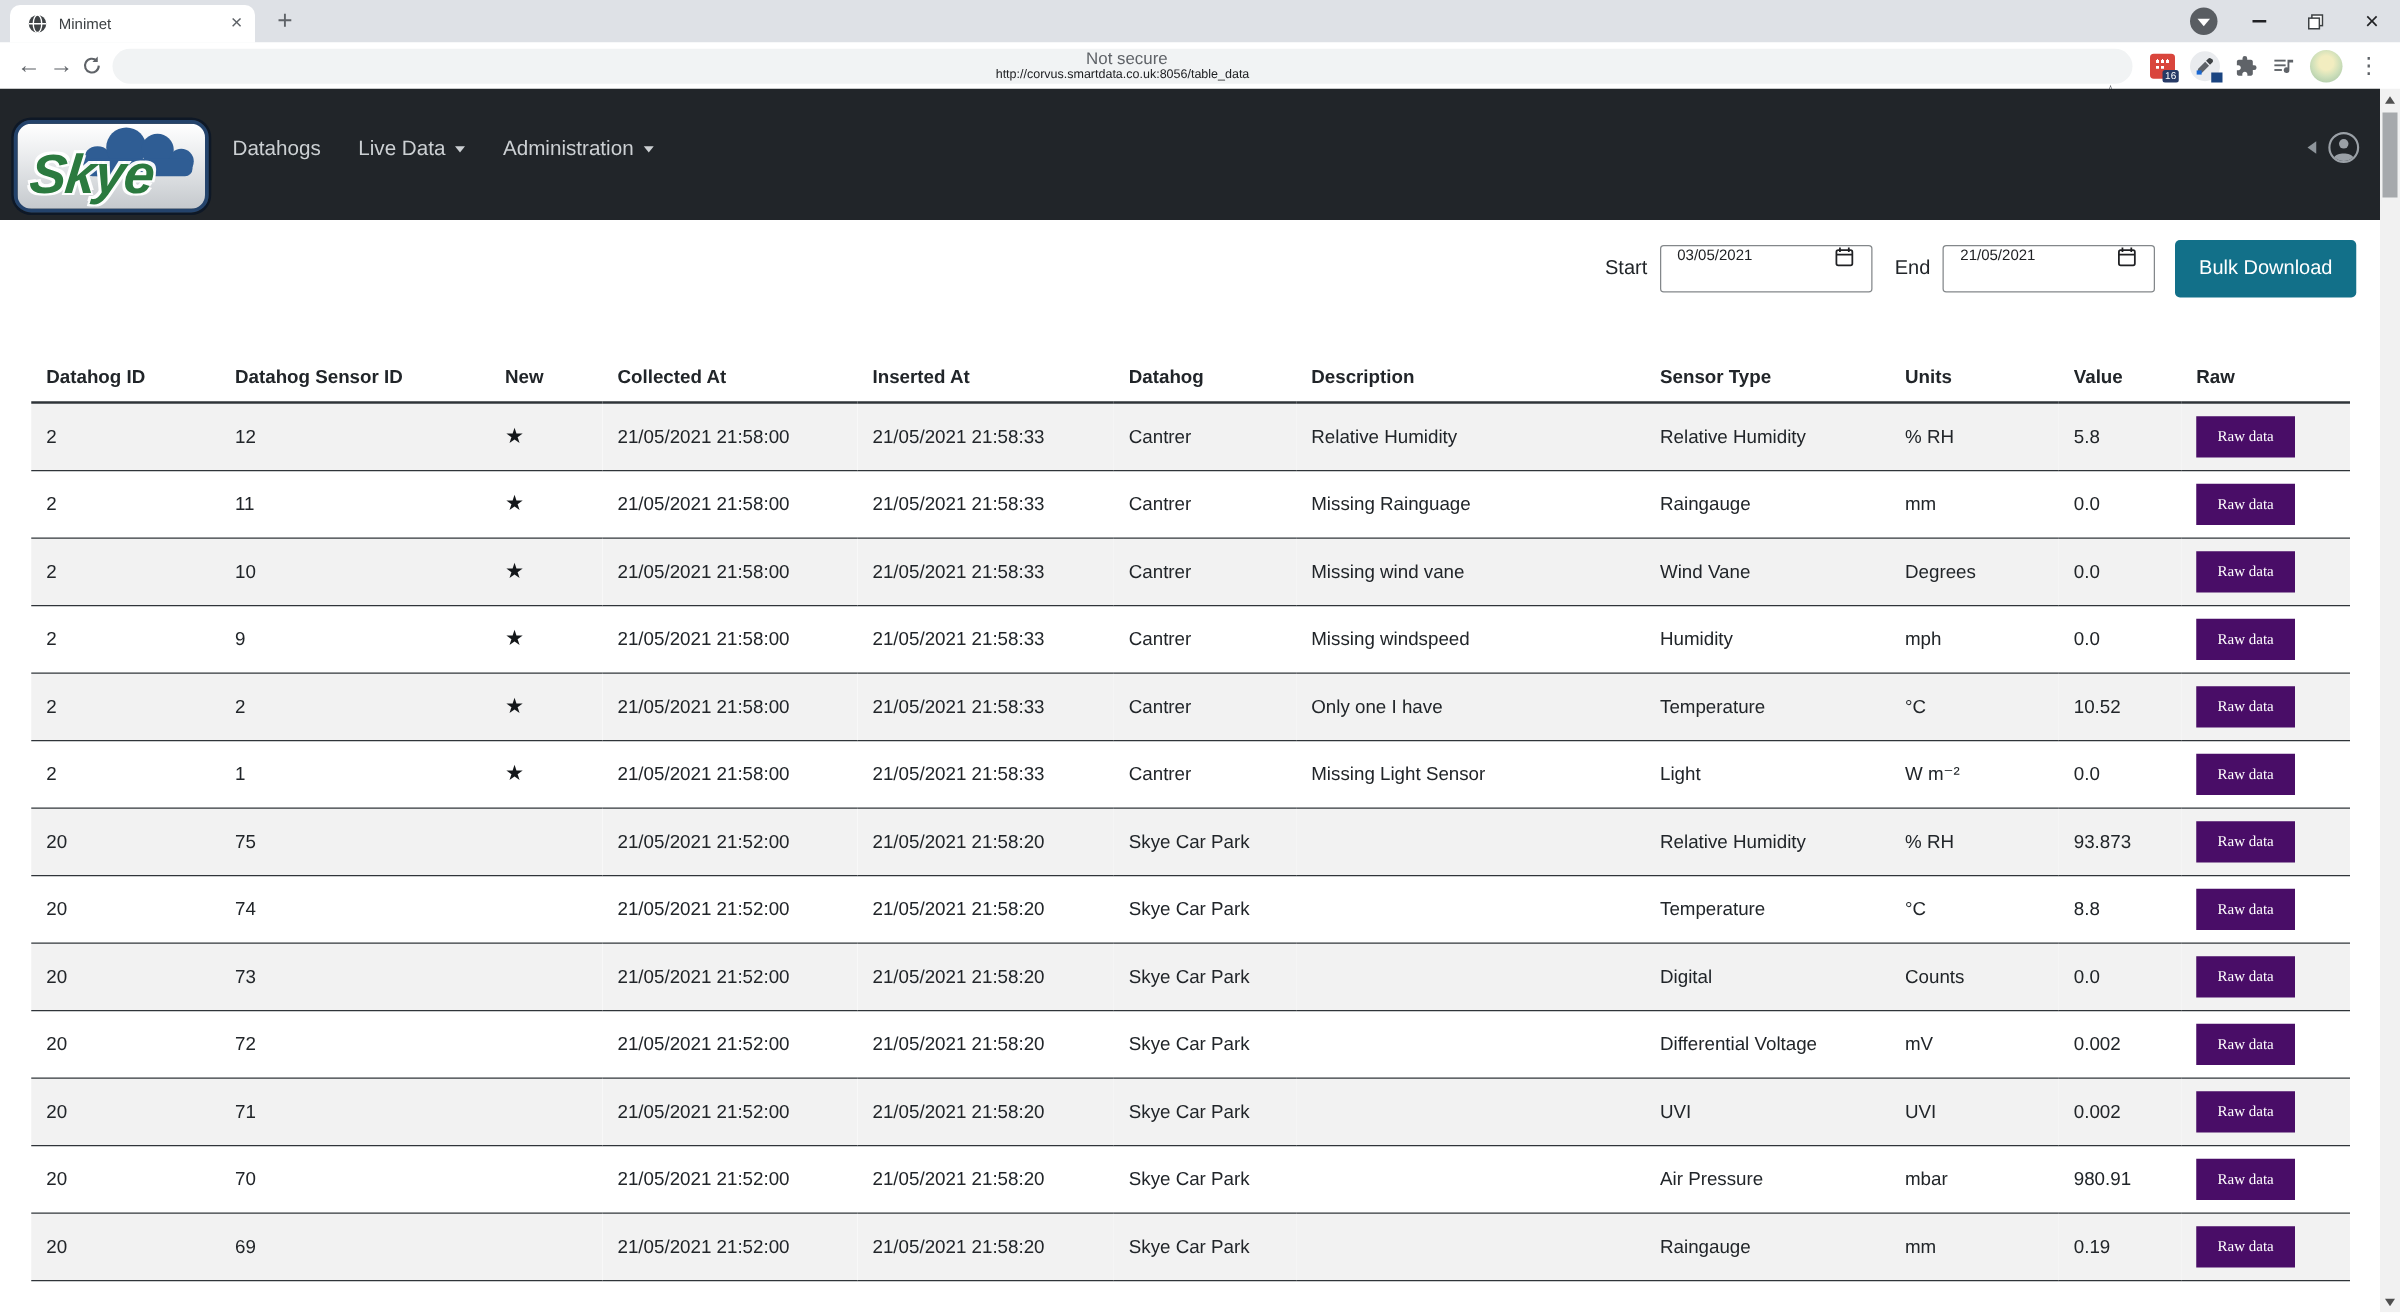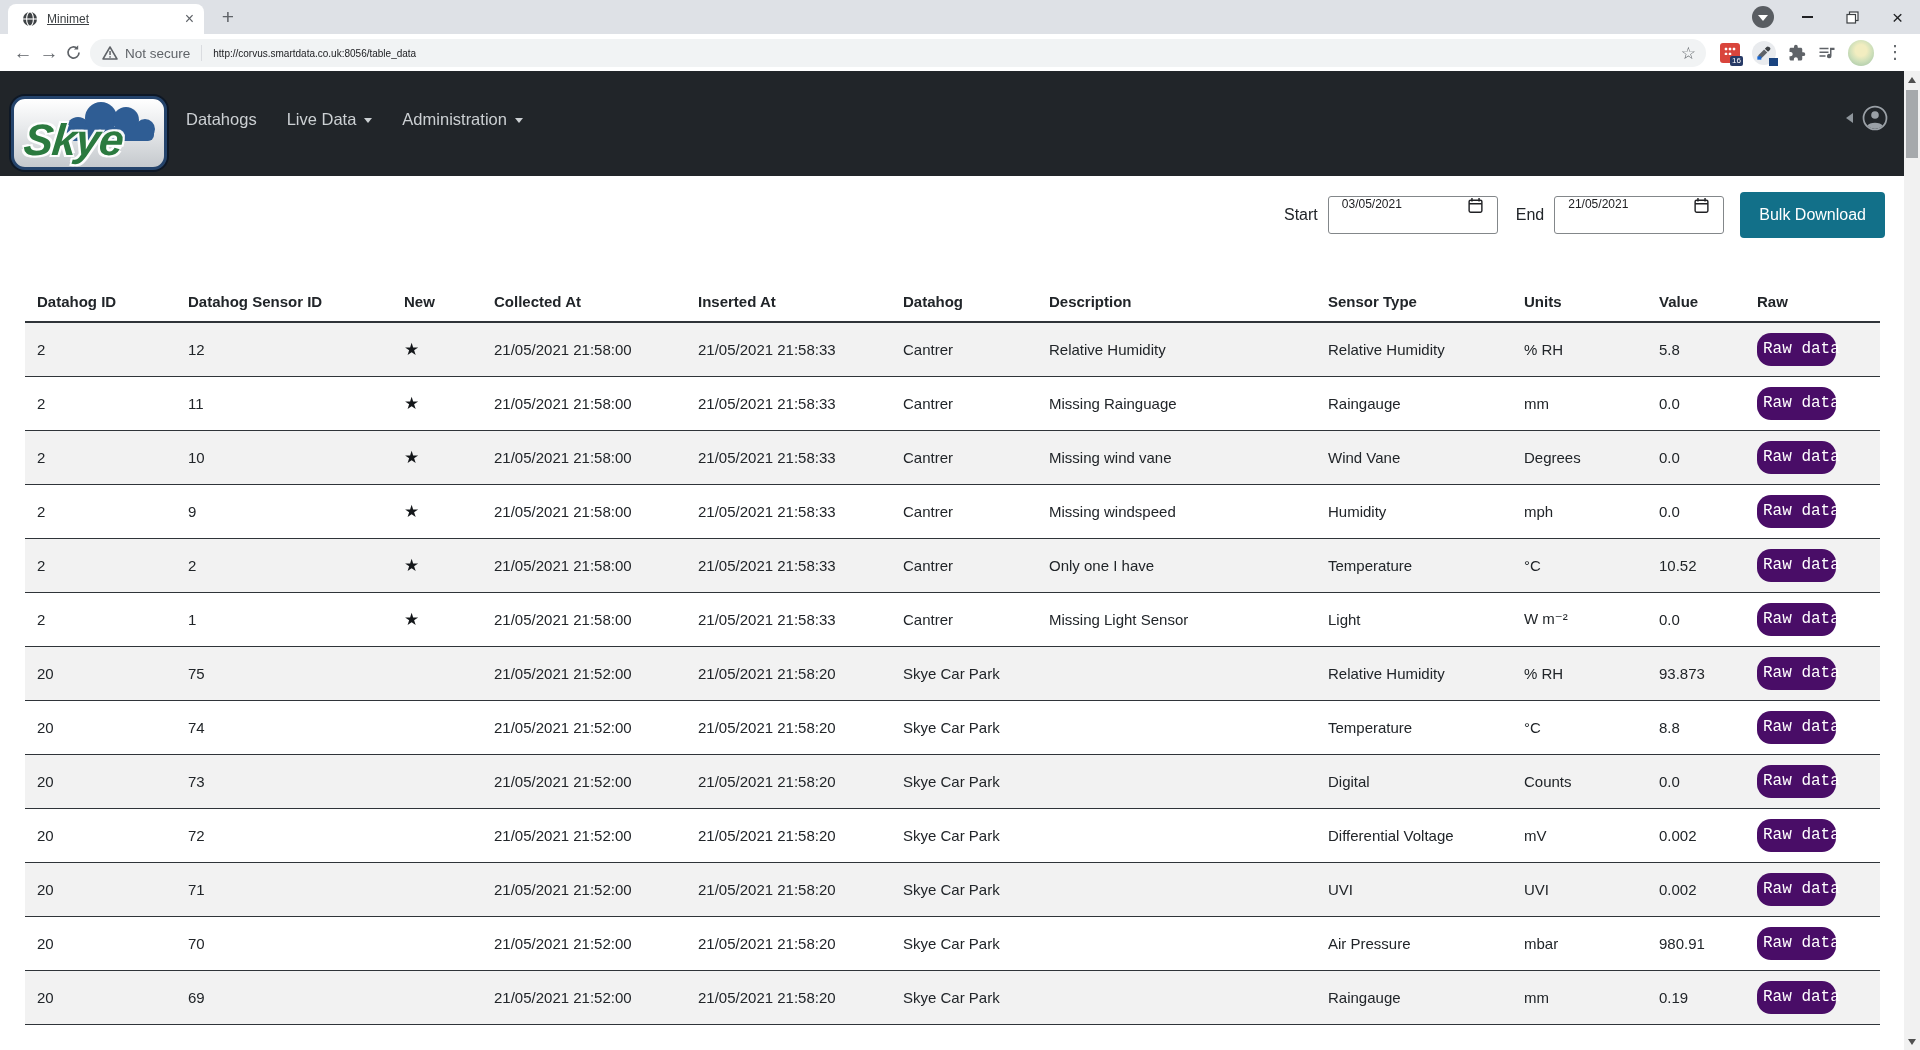--- a/index.html
+++ b/index.html
@@ -5,38 +5,38 @@
   * { box-sizing: border-box; }
   html,body { margin:0; padding:0; }
   body { font-family:"Liberation Sans","DejaVu Sans",sans-serif; }
   .screen { position:relative; width:1920px; height:1050px; background:#fff; overflow:hidden; }
 
   
   .tabstrip { position:absolute; top:0; left:0; width:1920px; height:34px; background:#dee1e6; }
   .tab { position:absolute; left:8px; top:4px; width:196px; height:30px; background:#fff;
          border-radius:8px 8px 0 0; display:flex; align-items:center; padding:0 8px; }
   .tab-favicon { width:16px; height:16px; margin:0 9px 0 6px; flex:none; }
-  .tab-title { font-size:12px; color:#3c4043; flex:1; white-space:nowrap; overflow:hidden;text-decoration:underline; }
+  .tab-title { font-size:12px; color:#3c4043; flex:1; white-space:nowrap; overflow:hidden; }
   .tab-close { font-size:16px; color:#5f6368; line-height:1; padding:0 2px; }
   .newtab { position:absolute; left:214px; top:3px; font-size:21px; color:#5f6368; width:28px; height:28px;
             display:flex; align-items:center; justify-content:center; }
   .win-controls { position:absolute; right:0; top:0; height:34px; display:flex; align-items:center; }
   .media-btn { width:22px; height:22px; border-radius:50%; background:#595d62; margin-right:11px;
                display:flex; align-items:center; justify-content:center; }
   .media-caret { width:0; height:0; border-left:5px solid transparent; border-right:5px solid transparent;
                  border-top:6px solid #fff; margin-top:2px; }
   .winbtn { width:45px; height:34px; display:flex; align-items:center; justify-content:center; color:#202124; }
   .min-glyph { width:11px; height:1.5px; background:#202124; }
   .close-glyph { font-size:19px; line-height:1; font-weight:400; }
 
   .urlrow { position:absolute; top:34px; left:0; width:1920px; height:37px; background:#fff; }
   .nav-ico { position:absolute; top:0; height:37px; display:flex; align-items:center; justify-content:center;
              width:26px; color:#5f6368; font-size:19px; }
   .omnibox { position:absolute; left:90px; top:5px; width:1616px; height:28px; border-radius:14px;
-             background:#f1f3f4; display:flex; align-items:center; }
+             background:#f1f3f4; display:flex; align-items:center;flex-direction:column; }
   .notsecure { font-size:13.5px; color:#5f6368; margin-left:7px; white-space:nowrap; }
   .om-divider { width:1px; height:16px; background:#dadce0; margin:0 11px; }
   .url-text { font-size:10px; color:#202124; white-space:nowrap; }
   .om-star { margin-left:auto; margin-right:10px; font-size:17px; color:#5f6368; }
   .ext-area { position:absolute; right:24px; top:0; height:37px; display:flex; align-items:center; gap:12px; }
   .ext-red { position:relative; width:20px; height:20px; border-radius:3px; background:#d9453c; }
   .ext-red .dots { position:absolute; left:4px; top:4px; width:12px; height:8px;
       background:
         radial-gradient(circle 1.6px at 2px 2px,#fff 95%,transparent),
         radial-gradient(circle 1.6px at 6px 2px,#fff 95%,transparent),
@@ -91,21 +91,21 @@
   .data-table th { text-align:left; font-weight:700; font-size:15px; padding:0 12px 11px;
                    vertical-align:bottom; height:45px; border-bottom:2px solid var(--row-border,#2f3439);
                    white-space:nowrap; }
   .data-table td { height:54px; padding:0 12px; vertical-align:middle; border-top:1px solid var(--row-border,#2f3439);
                    white-space:nowrap; overflow:hidden; }
   .data-table tbody tr:first-child td { border-top:none; }
   .data-table tbody tr:last-child td { border-bottom:1px solid var(--row-border,#2f3439); }
   .data-table tbody tr.odd { background:var(--stripe-bg,#f2f2f2); }
   .star { font-size:17px; color:#14171a; }
   .raw-btn { width:79px; height:33px; background:var(--raw-button-bg,#490d67); color:#fff; border:none;
-             border-radius:14px; font-size:16px; font-family:Liberation Mono, monospace; }
+             border-radius:0; font-size:12px; font-family:Liberation Serif, serif; }
 
   
   .scrollbar { position:absolute; top:71px; left:1904px; width:16px; height:979px; background:#f1f1f1; }
   .sb-btn { position:absolute; left:0; width:16px; height:17px; display:flex; align-items:center; justify-content:center; }
   .sb-up { top:0; } .sb-down { bottom:0; }
   .tri-up { width:0; height:0; border-left:4px solid transparent; border-right:4px solid transparent;
             border-bottom:6px solid #505050; }
   .tri-down { width:0; height:0; border-left:4px solid transparent; border-right:4px solid transparent;
               border-top:6px solid #505050; }
   .sb-thumb { position:absolute; left:2px; top:19px; width:12px; height:68px; background:#a6a9ac; }

